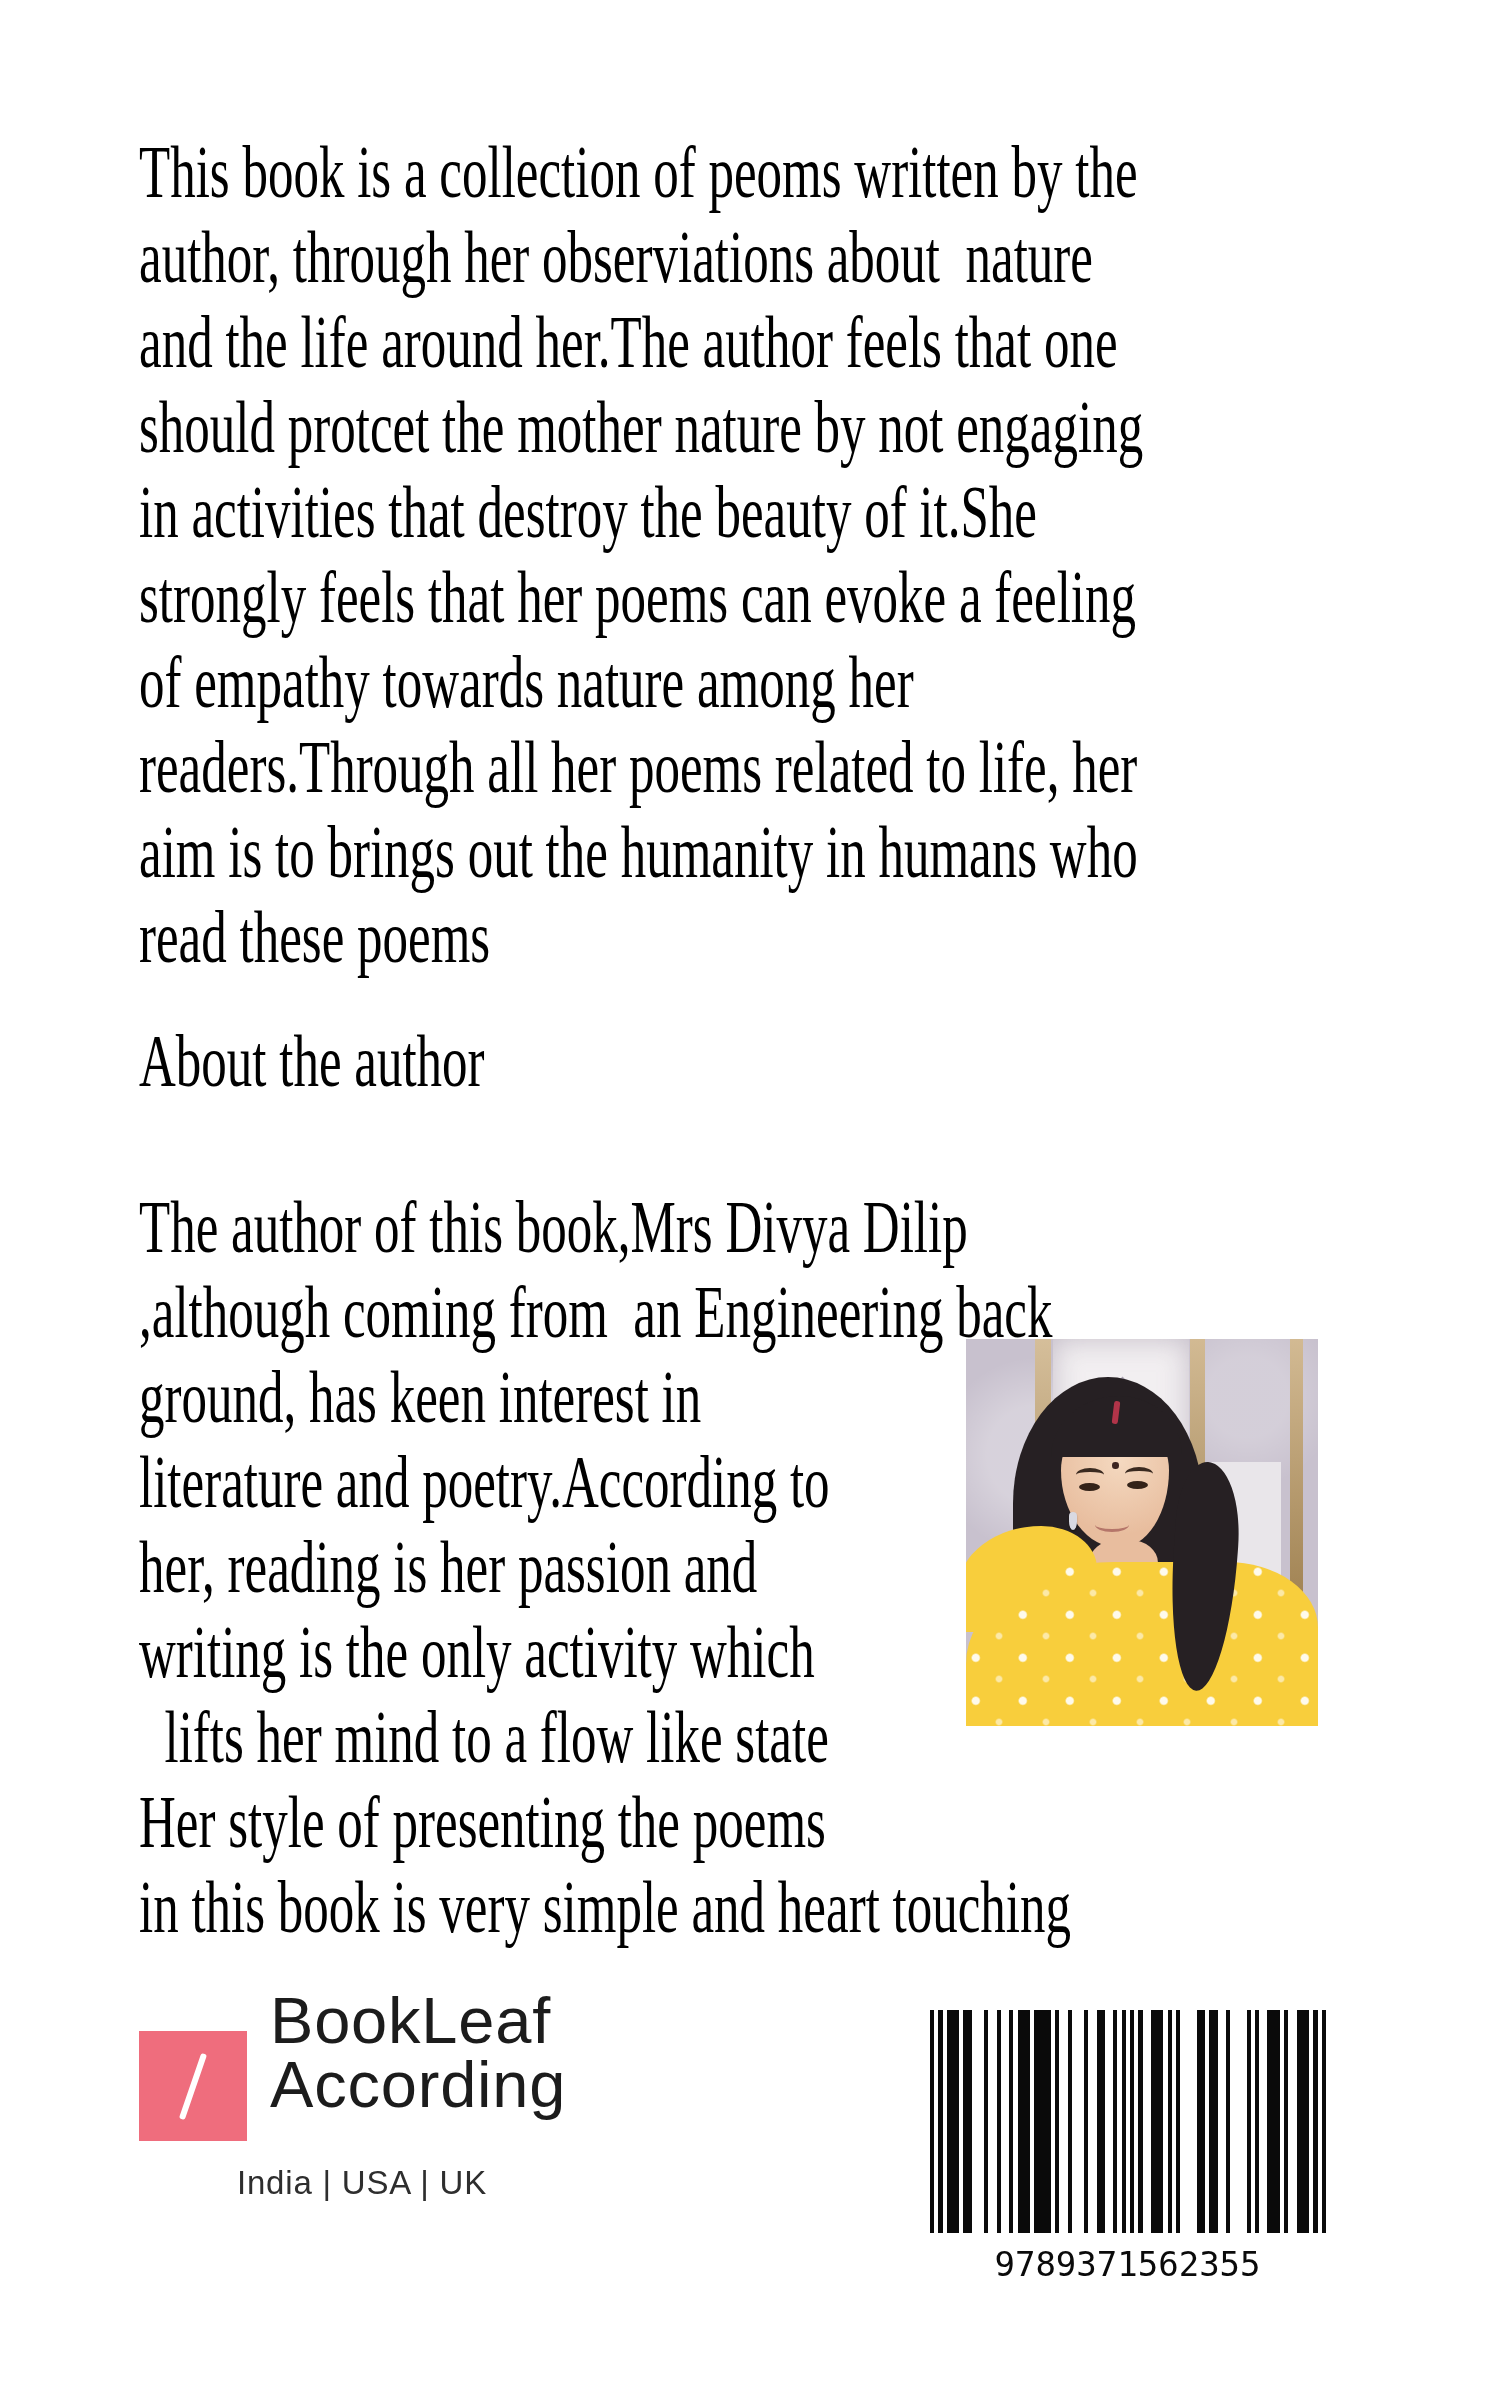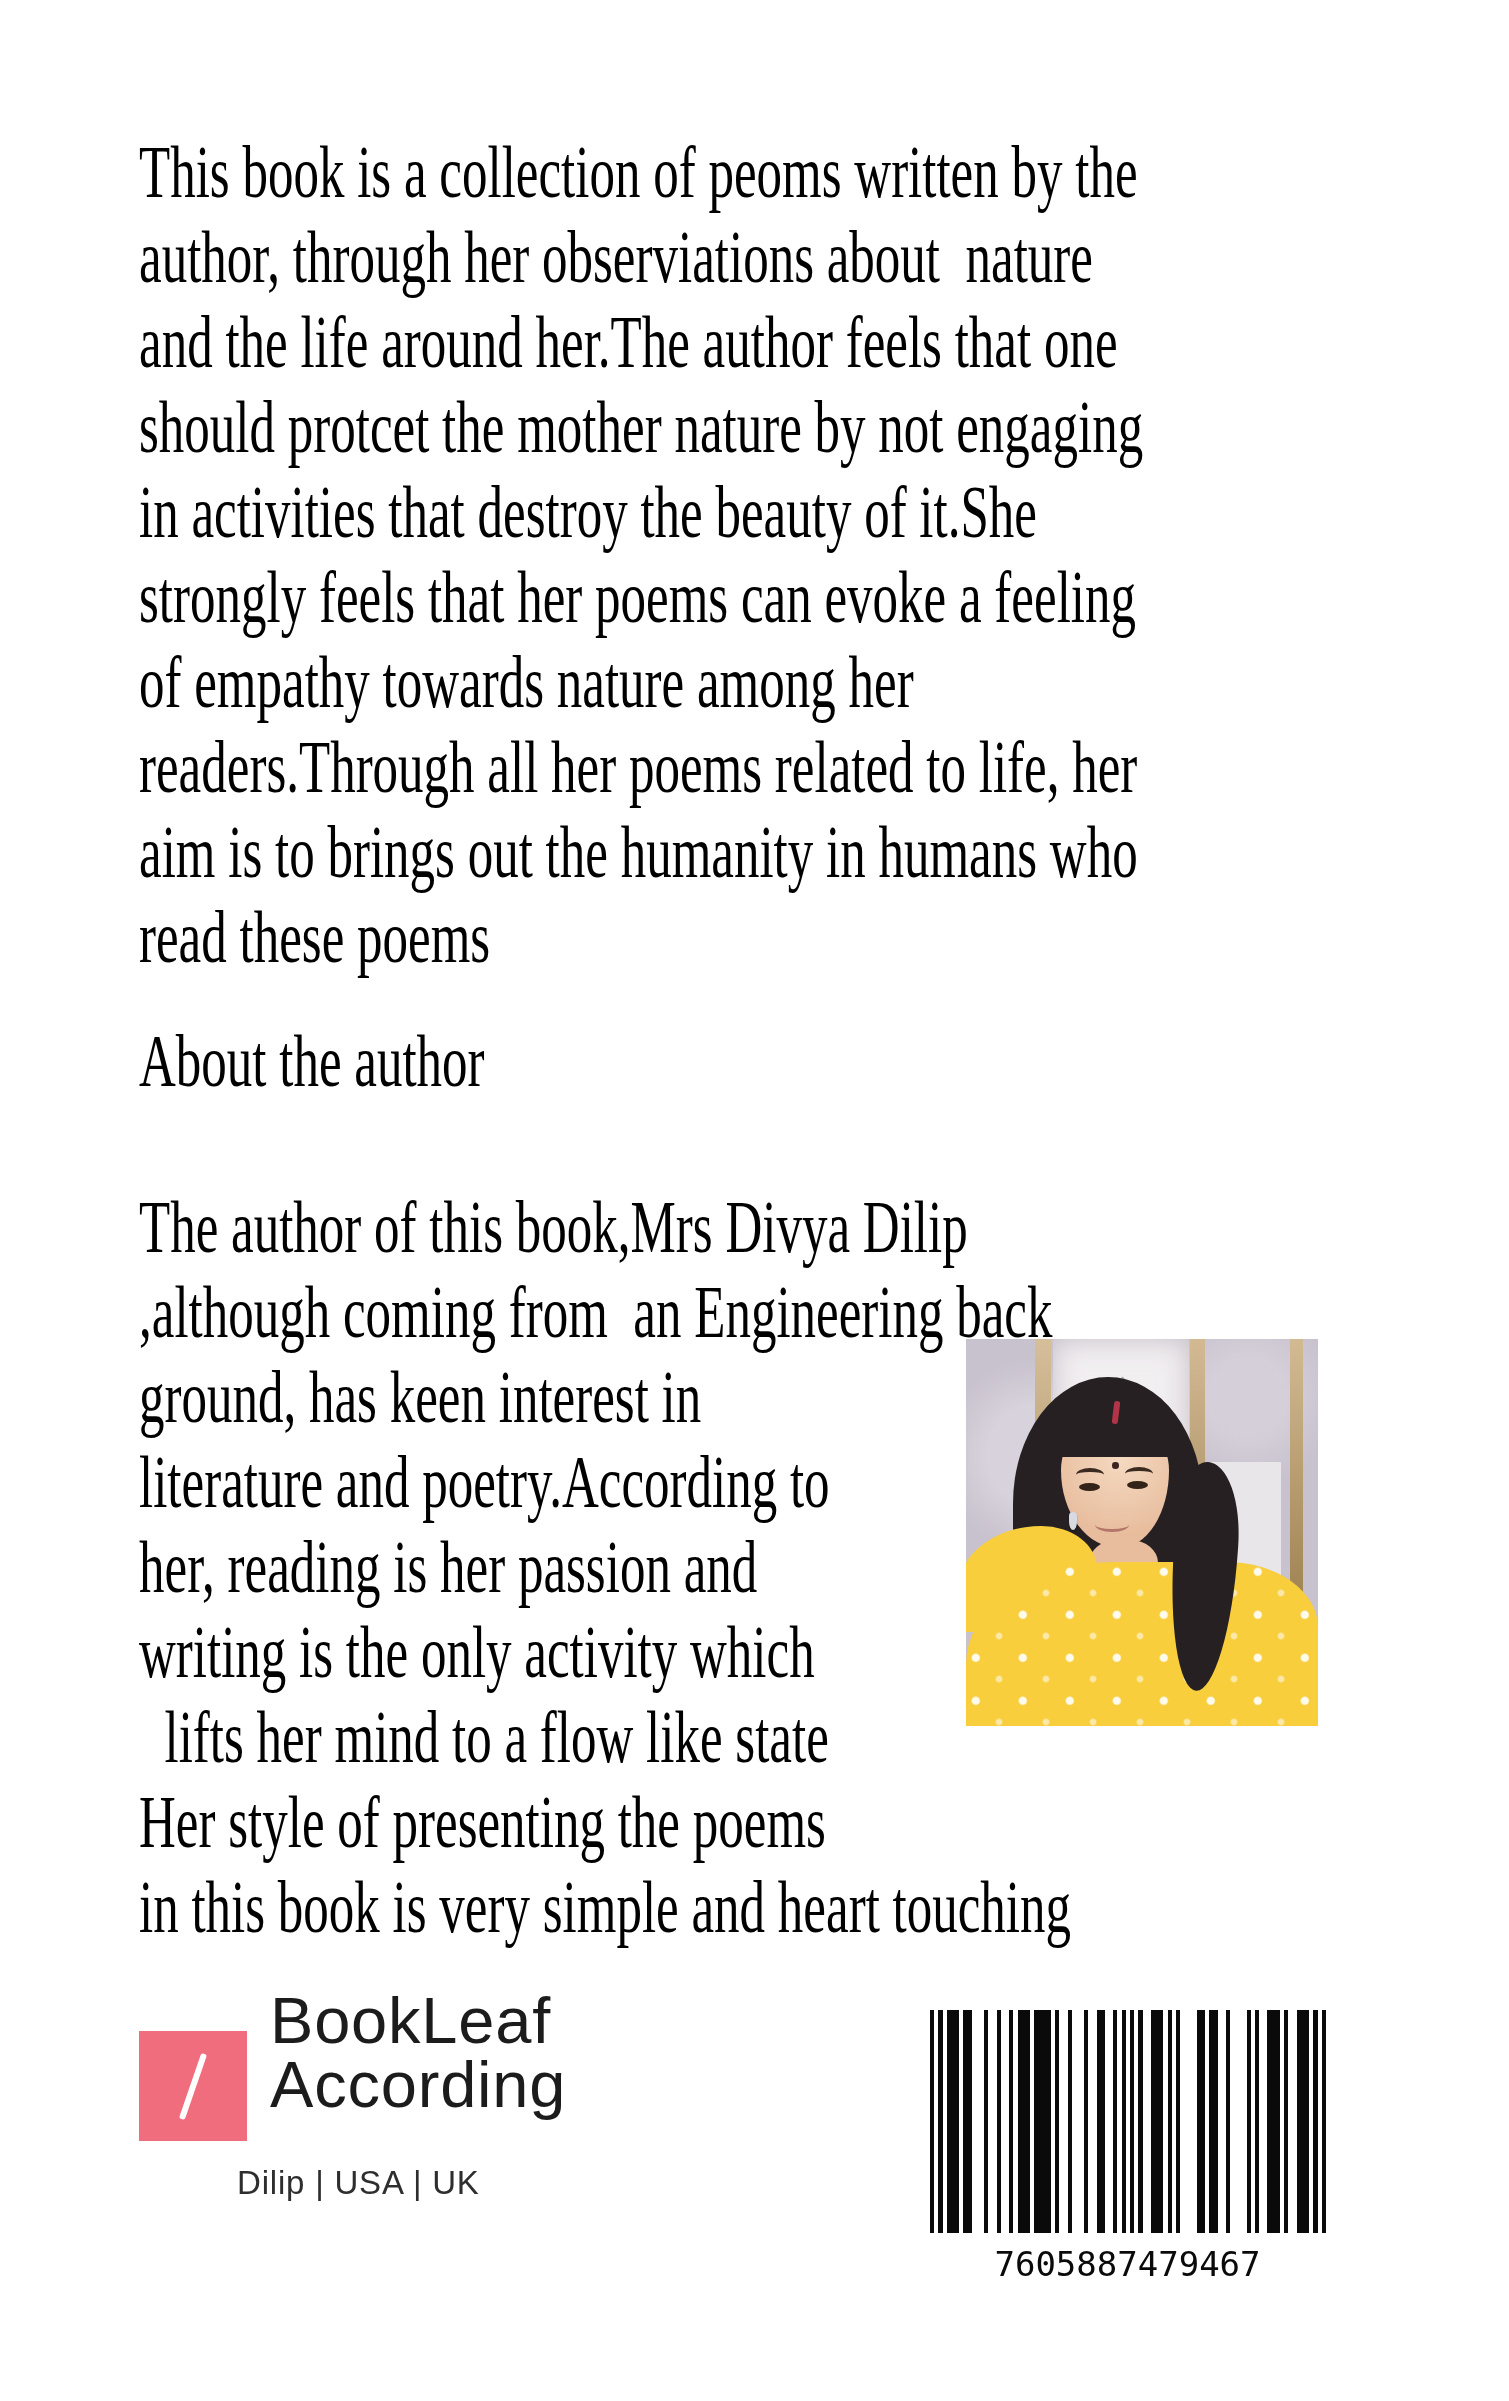--- a/index.html
+++ b/index.html
@@ -127,21 +127,21 @@
     <div class="ph-earring"></div>
   </div>
 
   <div class="logo-square" style="background-color: rgb(239, 109, 125);">
     <div class="logo-slash"></div>
   </div>
   <div class="pubname">
     <div>BookLeaf</div>
     <div>According</div>
   </div>
-  <div class="regions">Dilip | USA | UK</div>
+  <div class="regions">India | USA | UK</div>
 
   <div class="barcode-bars">
       <div style="width: 4.2px; flex: 0 0 auto; background: rgb(10, 10, 10);"></div>
       <div style="width: 4.2px; flex: 0 0 auto; background: transparent;"></div>
       <div style="width: 4.2px; flex: 0 0 auto; background: rgb(10, 10, 10);"></div>
       <div style="width: 4.2px; flex: 0 0 auto; background: transparent;"></div>
       <div style="width: 12.5px; flex: 0 0 auto; background: rgb(10, 10, 10);"></div>
       <div style="width: 4.2px; flex: 0 0 auto; background: transparent;"></div>
       <div style="width: 8.3px; flex: 0 0 auto; background: rgb(10, 10, 10);"></div>
       <div style="width: 12.5px; flex: 0 0 auto; background: transparent;"></div>
@@ -190,16 +190,16 @@
       <div style="width: 12.5px; flex: 0 0 auto; background: rgb(10, 10, 10);"></div>
       <div style="width: 4.2px; flex: 0 0 auto; background: transparent;"></div>
       <div style="width: 4.2px; flex: 0 0 auto; background: rgb(10, 10, 10);"></div>
       <div style="width: 8.3px; flex: 0 0 auto; background: transparent;"></div>
       <div style="width: 12.5px; flex: 0 0 auto; background: rgb(10, 10, 10);"></div>
       <div style="width: 4.2px; flex: 0 0 auto; background: transparent;"></div>
       <div style="width: 4.2px; flex: 0 0 auto; background: rgb(10, 10, 10);"></div>
       <div style="width: 4.2px; flex: 0 0 auto; background: transparent;"></div>
       <div style="width: 4.2px; flex: 0 0 auto; background: rgb(10, 10, 10);"></div>
     </div>
-  <div class="barcode-number">7605887479467</div>
+  <div class="barcode-number">9789371562355</div>
 
 </div>
 
 
 </body></html>

